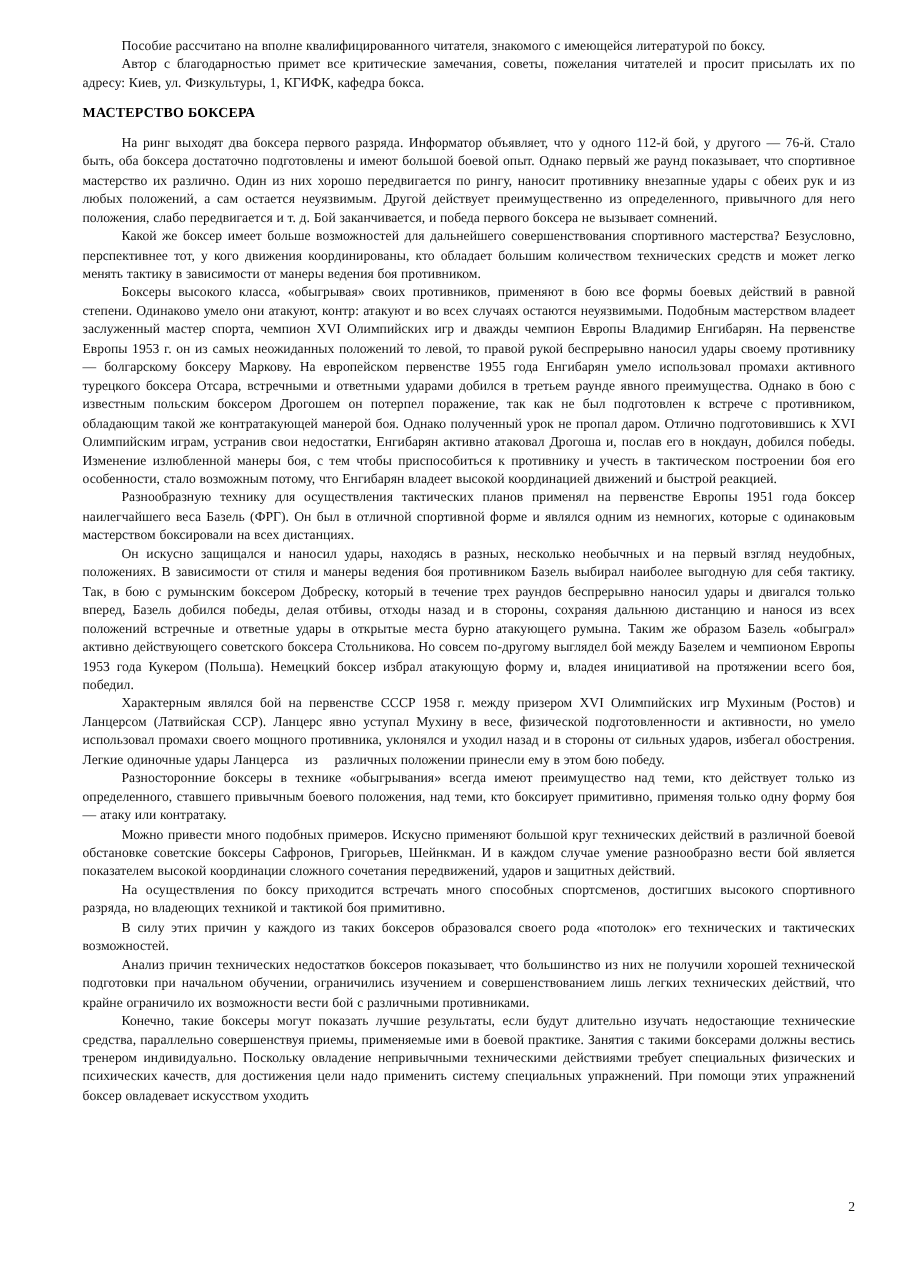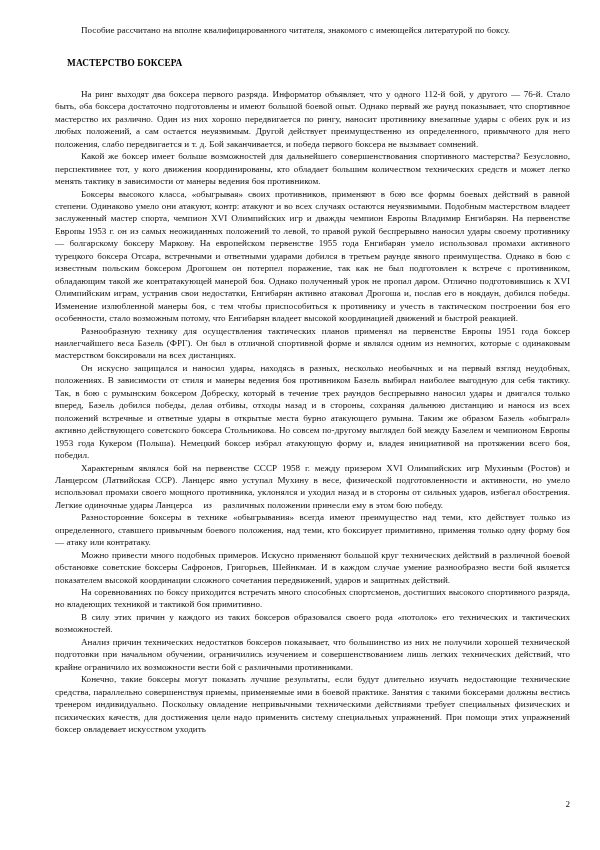--- a/index.html
+++ b/index.html
@@ -31,21 +31,21 @@
     text-indent: 26px;
     font-size: 9.1px;
     line-height: 12.45px;
     letter-spacing: 0.01px;
     word-spacing: 0.2px;
     color: #111111;
     font-family: Liberation Serif, serif;
     -webkit-font-smoothing: antialiased;
   }
   .heading {
-    margin: 12px;
+    margin: 0;
     font-size: 9.3px;
     line-height: 12.45px;
     font-weight: bold;
     text-align: left;
     text-indent: 0;
     letter-spacing: 0.15px;
     color: #000000;
   }
   .spacer-sm {
     height: 6px;
@@ -68,20 +68,21 @@
   }
 </style>
 </head>
 <body>
 
 <div class="page">
   <div class="content">
 
     <p class="para">Пособие рассчитано на вполне квалифицированного читателя, знакомого с имеющейся литературой по боксу.</p>
 
+    <p class="para">Автор с благодарностью примет все критические замечания, советы, пожелания читателей и просит присылать их по адресу: Киев, ул. Физкультуры, 1, КГИФК, кафедра бокса.</p>
 
     <div class="spacer-md"></div>
 
     <h1 class="heading">МАСТЕРСТВО БОКСЕРА</h1>
 
     <div class="spacer-sm"></div>
 
     <p class="para">На ринг выходят два боксера первого разряда. Информатор объявляет, что у одного 112-й бой, у другого — 76-й. Стало быть, оба боксера достаточно подготовлены и имеют большой боевой опыт. Однако первый же раунд показывает, что спортивное мастерство их различно. Один из них хорошо передвигается по рингу, наносит противнику внезапные удары с обеих рук и из любых положений, а сам остается неуязвимым. Другой действует преимущественно из определенного, привычного для него положения, слабо передвигается и т. д. Бой заканчивается, и победа первого боксера не вызывает сомнений.</p>
 
     <p class="para">Какой же боксер имеет больше возможностей для дальнейшего совершенствования спортивного мастерства? Безусловно, перспективнее тот, у кого движения координированы, кто обладает большим количеством технических средств и может легко менять тактику в зависимости от манеры ведения боя противником.</p>
@@ -91,21 +92,21 @@
     <p class="para">Разнообразную технику для осуществления тактических планов применял на первенстве Европы 1951 года боксер наилегчайшего веса Базель (ФРГ). Он был в отличной спортивной форме и являлся одним из немногих, которые с одинаковым мастерством боксировали на всех дистанциях.</p>
 
     <p class="para">Он искусно защищался и наносил удары, находясь в разных, несколько необычных и на первый взгляд неудобных, положениях. В зависимости от стиля и манеры ведения боя противником Базель выбирал наиболее выгодную для себя тактику. Так, в бою с румынским боксером Добреску, который в течение трех раундов беспрерывно наносил удары и двигался только вперед, Базель добился победы, делая отбивы, отходы назад и в стороны, сохраняя дальнюю дистанцию и нанося из всех положений встречные и ответные удары в открытые места бурно атакующего румына. Таким же образом Базель «обыграл» активно действующего советского боксера Стольникова. Но совсем по-другому выглядел бой между Базелем и чемпионом Европы 1953 года Кукером (Польша). Немецкий боксер избрал атакующую форму и, владея инициативой на протяжении всего боя, победил.</p>
 
     <p class="para"><span>Характерным являлся бой на первенстве СССР 1958 г. между призером XVI Олимпийских игр Мухиным (Ростов) и Ланцерсом (Латвийская ССР). Ланцерс явно уступал Мухину в весе, физической подготовленности и активности, но умело использовал промахи своего мощного противника, уклонялся и уходил назад и в стороны от сильных ударов, избегал обострения. Легкие одиночные удары Ланцерса</span><span class="wide-space"></span><span>из</span><span class="wide-space"></span><span>различных положении принесли ему в этом бою победу.</span></p>
 
     <p class="para">Разносторонние боксеры в технике «обыгрывания» всегда имеют преимущество над теми, кто действует только из определенного, ставшего привычным боевого положения, над теми, кто боксирует примитивно, применяя только одну форму боя — атаку или контратаку.</p>
 
     <p class="para">Можно привести много подобных примеров. Искусно применяют большой круг технических действий в различной боевой обстановке советские боксеры Сафронов, Григорьев, Шейнкман. И в каждом случае умение разнообразно вести бой является показателем высокой координации сложного сочетания передвижений, ударов и защитных действий.</p>
 
-    <p class="para">На соревнованиях по боксу приходится встречать много способных спортсменов, достигших высокого спортивного разряда, но владеющих техникой и тактикой боя примитивно.</p>
+    <p class="para">На осуществления по боксу приходится встречать много способных спортсменов, достигших высокого спортивного разряда, но владеющих техникой и тактикой боя примитивно.</p>
 
     <p class="para">В силу этих причин у каждого из таких боксеров образовался своего рода «потолок» его технических и тактических возможностей.</p>
 
     <p class="para">Анализ причин технических недостатков боксеров показывает, что большинство из них не получили хорошей технической подготовки при начальном обучении, ограничились изучением и совершенствованием лишь легких технических действий, что крайне ограничило их возможности вести бой с различными противниками.</p>
 
     <p class="para">Конечно, такие боксеры могут показать лучшие результаты, если будут длительно изучать недостающие технические средства, параллельно совершенствуя приемы, применяемые ими в боевой практике. Занятия с такими боксерами должны вестись тренером индивидуально. Поскольку овладение непривычными техническими действиями требует специальных физических и психических качеств, для достижения цели надо применить систему специальных упражнений. При помощи этих упражнений боксер овладевает искусством уходить</p>
 
   </div>
 
   <div class="page-number">2</div>

